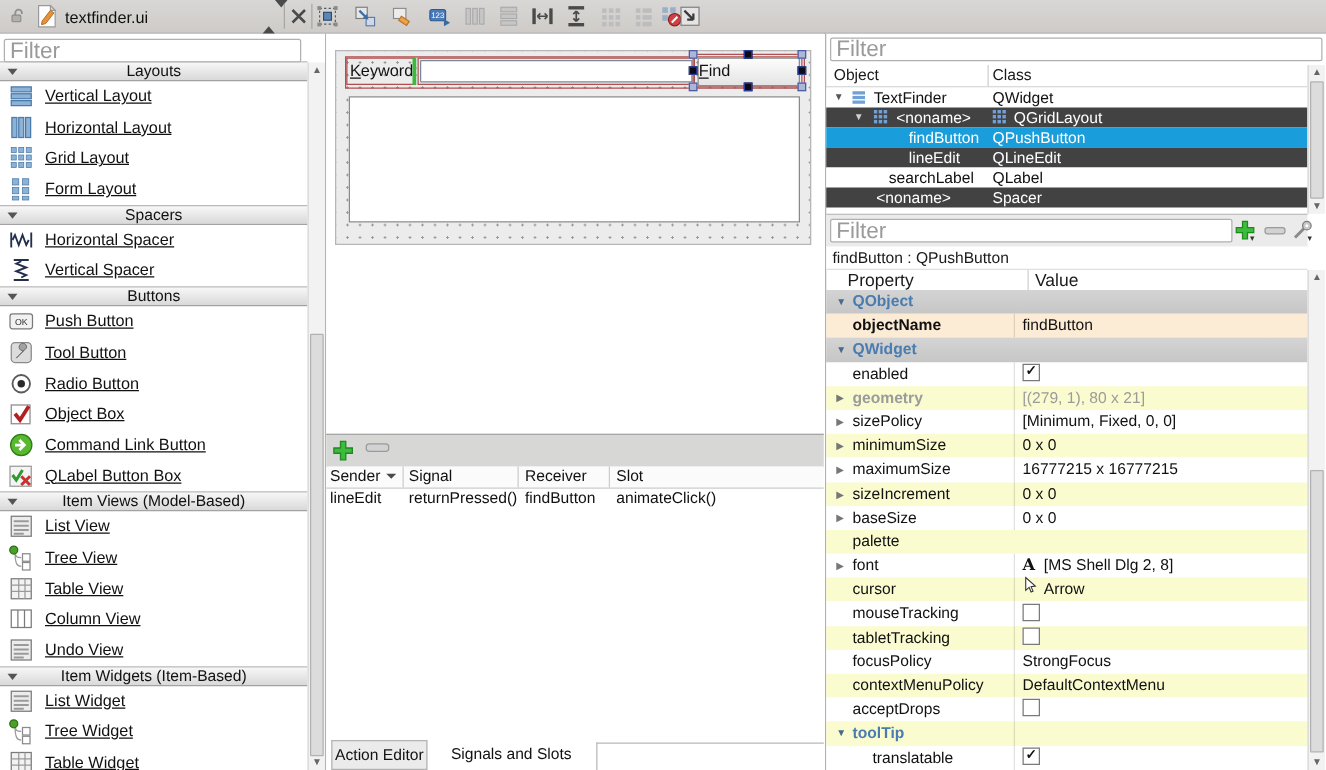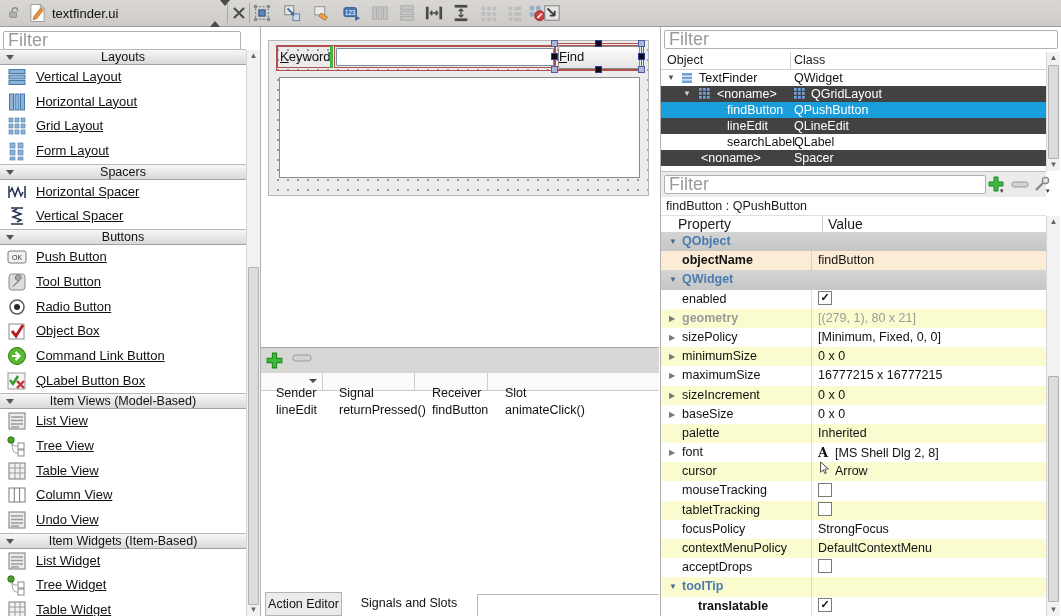--- a/index.html
+++ b/index.html
@@ -63,21 +63,21 @@
   .h-mid{background:#0c0c16;border:1px solid #2c3ca0;}
   .textedit{position:absolute;left:10px;top:36px;width:359px;height:99px;background:#fff;border:1px solid #8a8a8a;}
 
   
   .sigpanel{position:absolute;left:261px;top:347px;width:398px;height:269px;background:#fff;}
   .sig-toolbar{position:absolute;left:0;top:0;width:100%;height:25px;background:#d7d7d6;
                border-top:1px solid #a5a5a5;border-bottom:1px solid #c2c2c2;}
   .sig-tbbtn{position:absolute;top:3px;width:19px;height:19px;}
   .sig-header{position:absolute;left:0;top:26px;width:100%;height:17px;background:#fbfbfb;
               border-bottom:1px solid #cdcdcd;font-size:12.5px;}
-  .sig-col{position:absolute;top:13px;color:#111;margin-left:12px;}
+  .sig-col{position:absolute;top:1px;color:#111;}
   .sig-div{position:absolute;top:0;width:1px;height:17px;background:#cdcdcd;}
   .sig-row{position:absolute;left:0;top:43px;width:100%;height:17px;font-size:12.5px;}
   .sort-tri{position:absolute;top:6px;width:0;height:0;border-left:4px solid transparent;
             border-right:4px solid transparent;border-top:4px solid #4a4a4a;}
   .tabbar-line{position:absolute;background:#b8b8b8;}
   .tab{position:absolute;top:245px;height:24px;font-size:12.5px;text-align:center;line-height:23px;color:#111;}
   .tab-inactive{background:#ebebeb;border:1px solid #b3b3b3;box-sizing:border-box;}
   .tab-active{background:#fff;}
 
   
@@ -597,21 +597,21 @@
         </div>
         <div class="oi-row selected">
           <span class="oi-obj" style="left: 66px;">findButton</span>
           <span class="oi-cls">QPushButton</span>
         </div>
         <div class="oi-row dark">
           <span class="oi-obj" style="left: 66px;">lineEdit</span>
           <span class="oi-cls">QLineEdit</span>
         </div>
         <div class="oi-row normal">
-          <span class="oi-obj" style="left: 66px;">searchLabel</span>
+          <span class="oi-obj" style="left: 50px;">searchLabel</span>
           <span class="oi-cls">QLabel</span>
         </div>
         <div class="oi-row dark">
           <span class="oi-obj" style="left: 40px;">&lt;noname&gt;</span>
           <span class="oi-cls">Spacer</span>
         </div>
       </div>
     <div class="vscroll" style="left:385px;top:25px;width:13px;height:119px;">
       <span class="sb-arrow" style="top:0;">▲</span>
       <div class="sb-thumb" style="top:13px;height:92px;width:9px;"></div>
@@ -690,21 +690,20 @@
           <span class="pname">sizeIncrement</span>
           <span class="pval">0 x 0</span>
         </div>
         <div class="prow bg-white">
           <span class="parrow">▶</span>
           <span class="pname">baseSize</span>
           <span class="pval">0 x 0</span>
         </div>
         <div class="prow bg-yellow">
           <span class="pname">palette</span>
-          <span class="pval">Inherited</span>
         </div>
         <div class="prow bg-white">
           <span class="parrow">▶</span>
           <span class="pname">font</span>
           <span class="pval"><span class="fonticon">A</span>[MS Shell Dlg 2, 8]</span>
         </div>
         <div class="prow bg-yellow">
           <span class="pname">cursor</span>
           <span class="pval"><span class="vicon"><svg width="12" height="14" viewBox="0 0 14 16">
                 <path d="M3 1 L3 13 L6.2 10.2 L8 14.5 L9.8 13.7 L8 9.5 L12 9 Z" fill="#fff" stroke="#333"></path>
@@ -729,21 +728,21 @@
         <div class="prow bg-white">
           <span class="pname">acceptDrops</span>
           <span class="pval"><span class="cb"></span></span>
         </div>
         <div class="prow bg-yellow">
           <span class="parrow" style="color: rgb(74, 106, 138);">▼</span>
           <span class="pname blue">toolTip</span>
           <span class="pval"></span>
         </div>
         <div class="prow bg-white">
-          <span class="pname" style="left: 37px; font-weight: bold;">translatable</span>
+          <span class="pname" style="left: 37px;">translatable</span>
           <span class="pval"><span class="cb">✓</span></span>
         </div>
       </div>
     <div class="vscroll" style="left:385px;top:189px;width:13px;height:400px;">
       <span class="sb-arrow" style="top:0;">▲</span>
       <div class="sb-thumb" style="top:160px;height:224px;width:9px;"></div>
       <span class="sb-arrow" style="bottom:0;">▼</span>
     </div>
   </div>
 </div>

